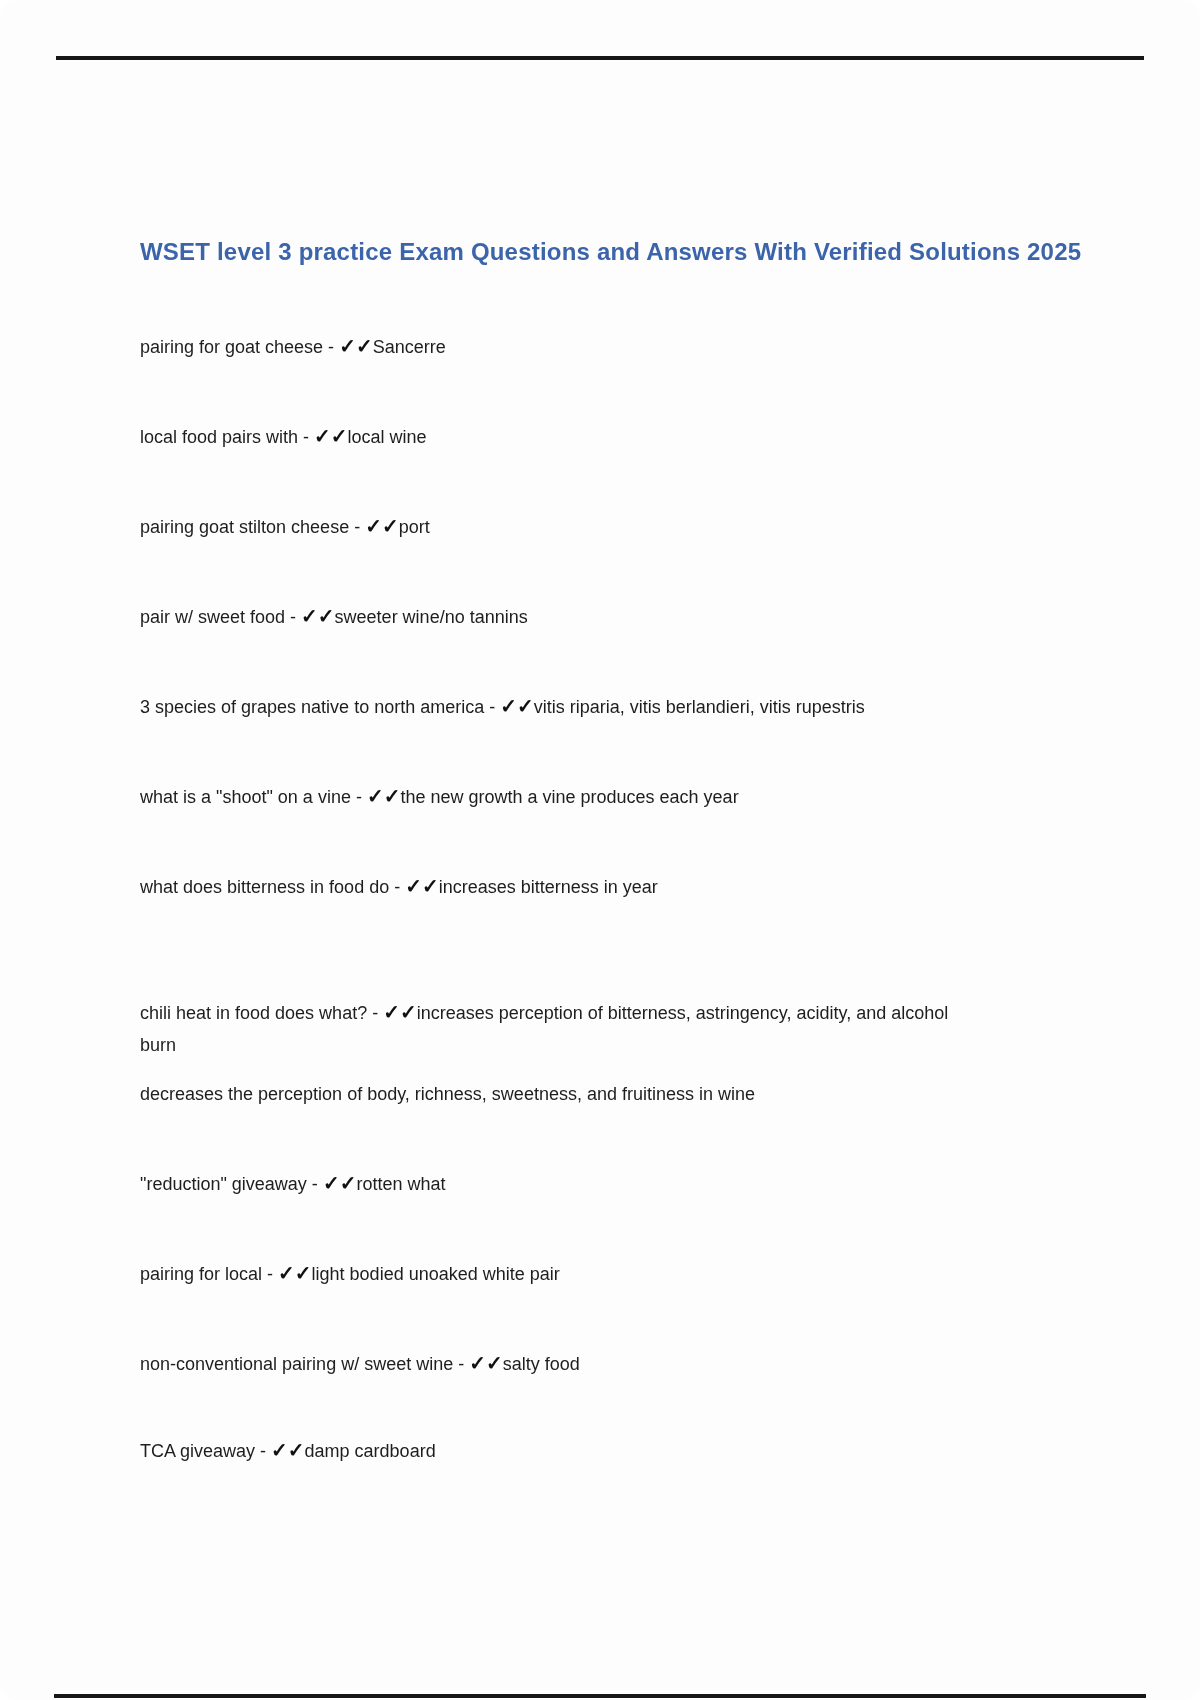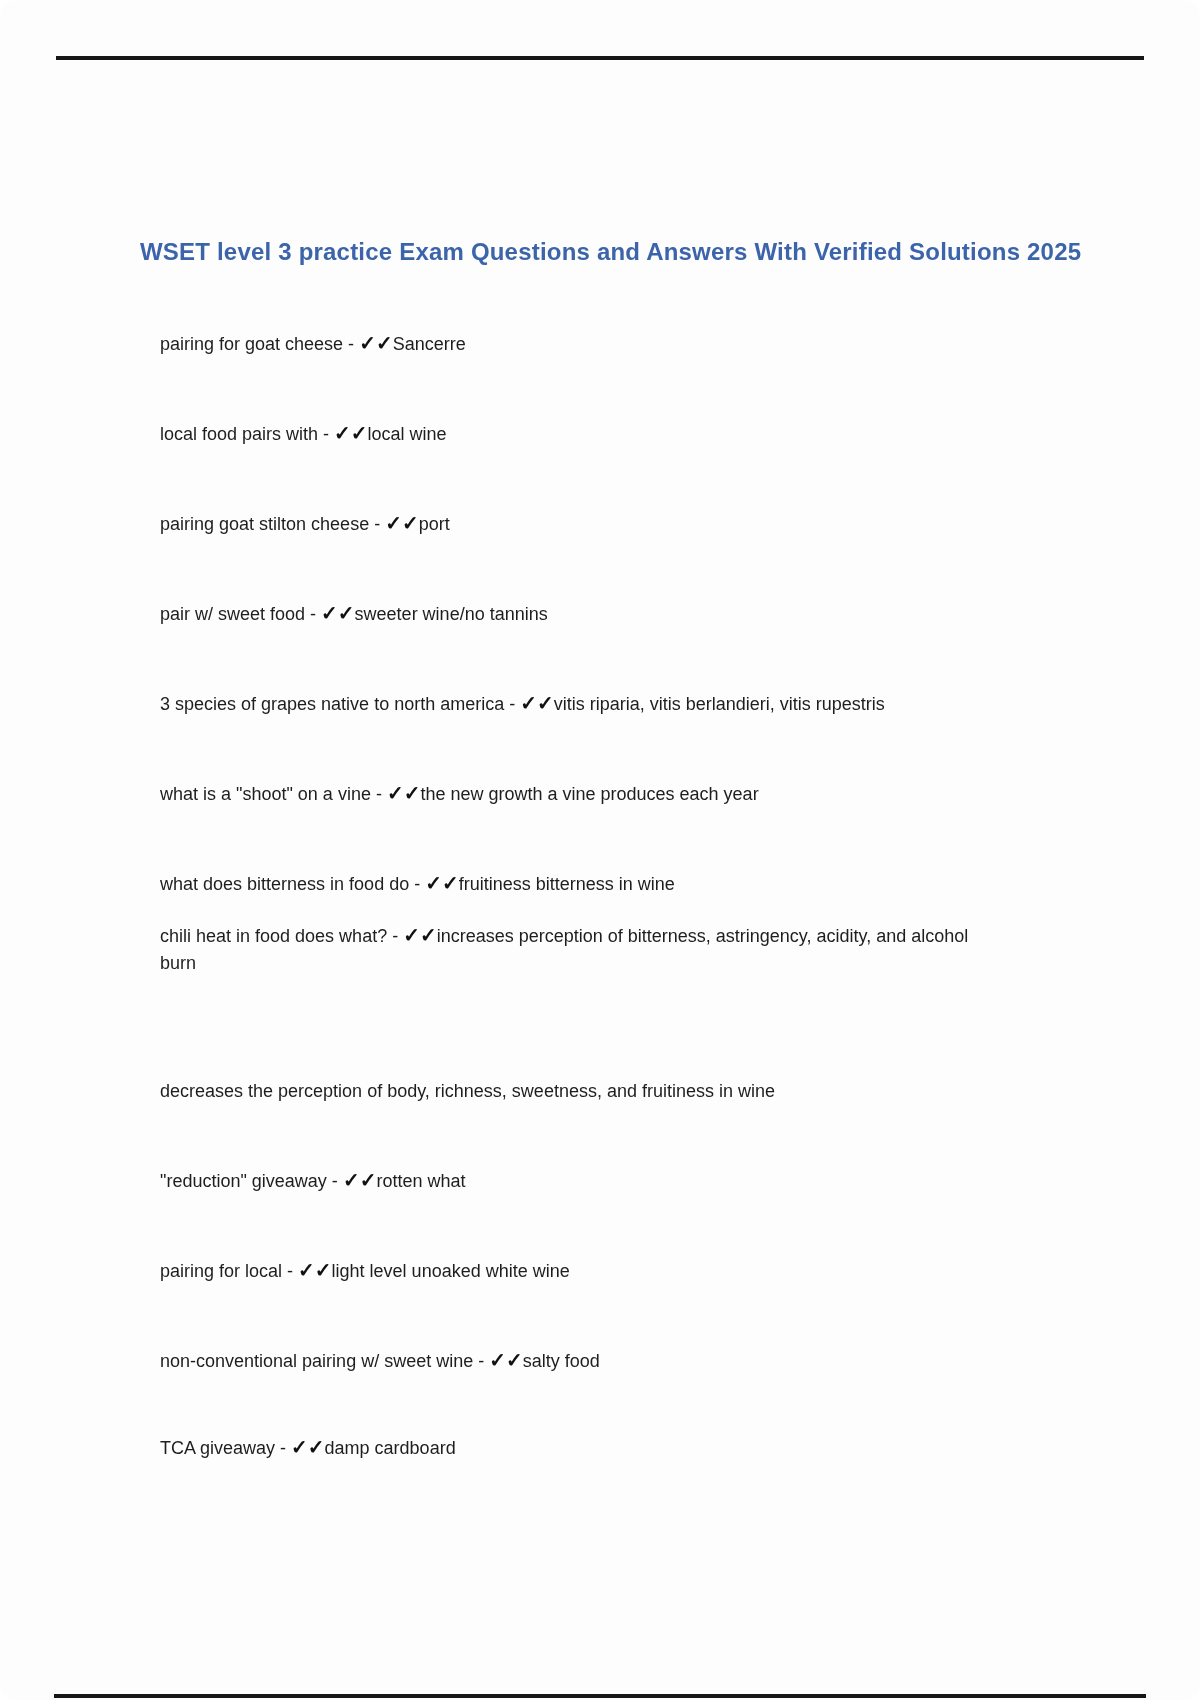--- a/index.html
+++ b/index.html
@@ -33,23 +33,22 @@
     letter-spacing: 0.2px;
     color: #3b64aa;
     white-space: nowrap;
   }
 
   .qa {
     position: absolute;
     left: 140px;
     width: 950px;
     font-size: 18px;
-    line-height: 27px;
+    line-height: 32px;
     color: #1e1e1e;
-    margin-left: 20px;
   }
   .q-text, .a-text {
     color: #1e1e1e;
   }
   .marks {
     font-weight: 700;
     font-size: 20px;
     color: #111111;
     letter-spacing: 0px;
   }
@@ -70,29 +69,29 @@
     <p class="qa" style="top:402px"><span class="q-text">local food pairs with - </span><span class="marks">✓✓</span><span class="a-text">local wine</span></p>
 
     <p class="qa" style="top:492px"><span class="q-text">pairing goat stilton cheese - </span><span class="marks">✓✓</span><span class="a-text">port</span></p>
 
     <p class="qa" style="top:582px"><span class="q-text">pair w/ sweet food - </span><span class="marks">✓✓</span><span class="a-text">sweeter wine/no tannins</span></p>
 
     <p class="qa" style="top:672px"><span class="q-text">3 species of grapes native to north america - </span><span class="marks">✓✓</span><span class="a-text">vitis riparia, vitis berlandieri, vitis rupestris</span></p>
 
     <p class="qa" style="top:762px"><span class="q-text">what is a "shoot" on a vine - </span><span class="marks">✓✓</span><span class="a-text">the new growth a vine produces each year</span></p>
 
-    <p class="qa" style="top:852px"><span class="q-text">what does bitterness in food do - </span><span class="marks">✓✓</span><span class="a-text">fruitiness bitterness in wine</span></p>
+    <p class="qa" style="top:852px"><span class="q-text">what does bitterness in food do - </span><span class="marks">✓✓</span><span class="a-text">increases bitterness in year</span></p>
 
-    <p class="qa" style="top:904px"><span class="q-text">chili heat in food does what? - </span><span class="marks">✓✓</span><span class="a-text">increases perception of bitterness, astringency, acidity, and alcohol</span><br><span class="a-text">burn</span></p>
+    <p class="qa" style="top:978px"><span class="q-text">chili heat in food does what? - </span><span class="marks">✓✓</span><span class="a-text">increases perception of bitterness, astringency, acidity, and alcohol</span><br><span class="a-text">burn</span></p>
 
     <p class="qa" style="top:1059px"><span class="q-text">decreases the perception of body, richness, sweetness, and fruitiness in wine</span><span class="marks"></span><span class="a-text"></span></p>
 
     <p class="qa" style="top:1149px"><span class="q-text">"reduction" giveaway - </span><span class="marks">✓✓</span><span class="a-text">rotten what</span></p>
 
-    <p class="qa" style="top:1239px"><span class="q-text">pairing for local - </span><span class="marks">✓✓</span><span class="a-text">light level unoaked white wine</span></p>
+    <p class="qa" style="top:1239px"><span class="q-text">pairing for local - </span><span class="marks">✓✓</span><span class="a-text">light bodied unoaked white pair</span></p>
 
     <p class="qa" style="top:1329px"><span class="q-text">non-conventional pairing w/ sweet wine - </span><span class="marks">✓✓</span><span class="a-text">salty food</span></p>
 
     <p class="qa" style="top:1416px"><span class="q-text">TCA giveaway - </span><span class="marks">✓✓</span><span class="a-text">damp cardboard</span></p>
 
   </div>
 
   <div class="rule rule-bottom"></div>
 
 </div>

